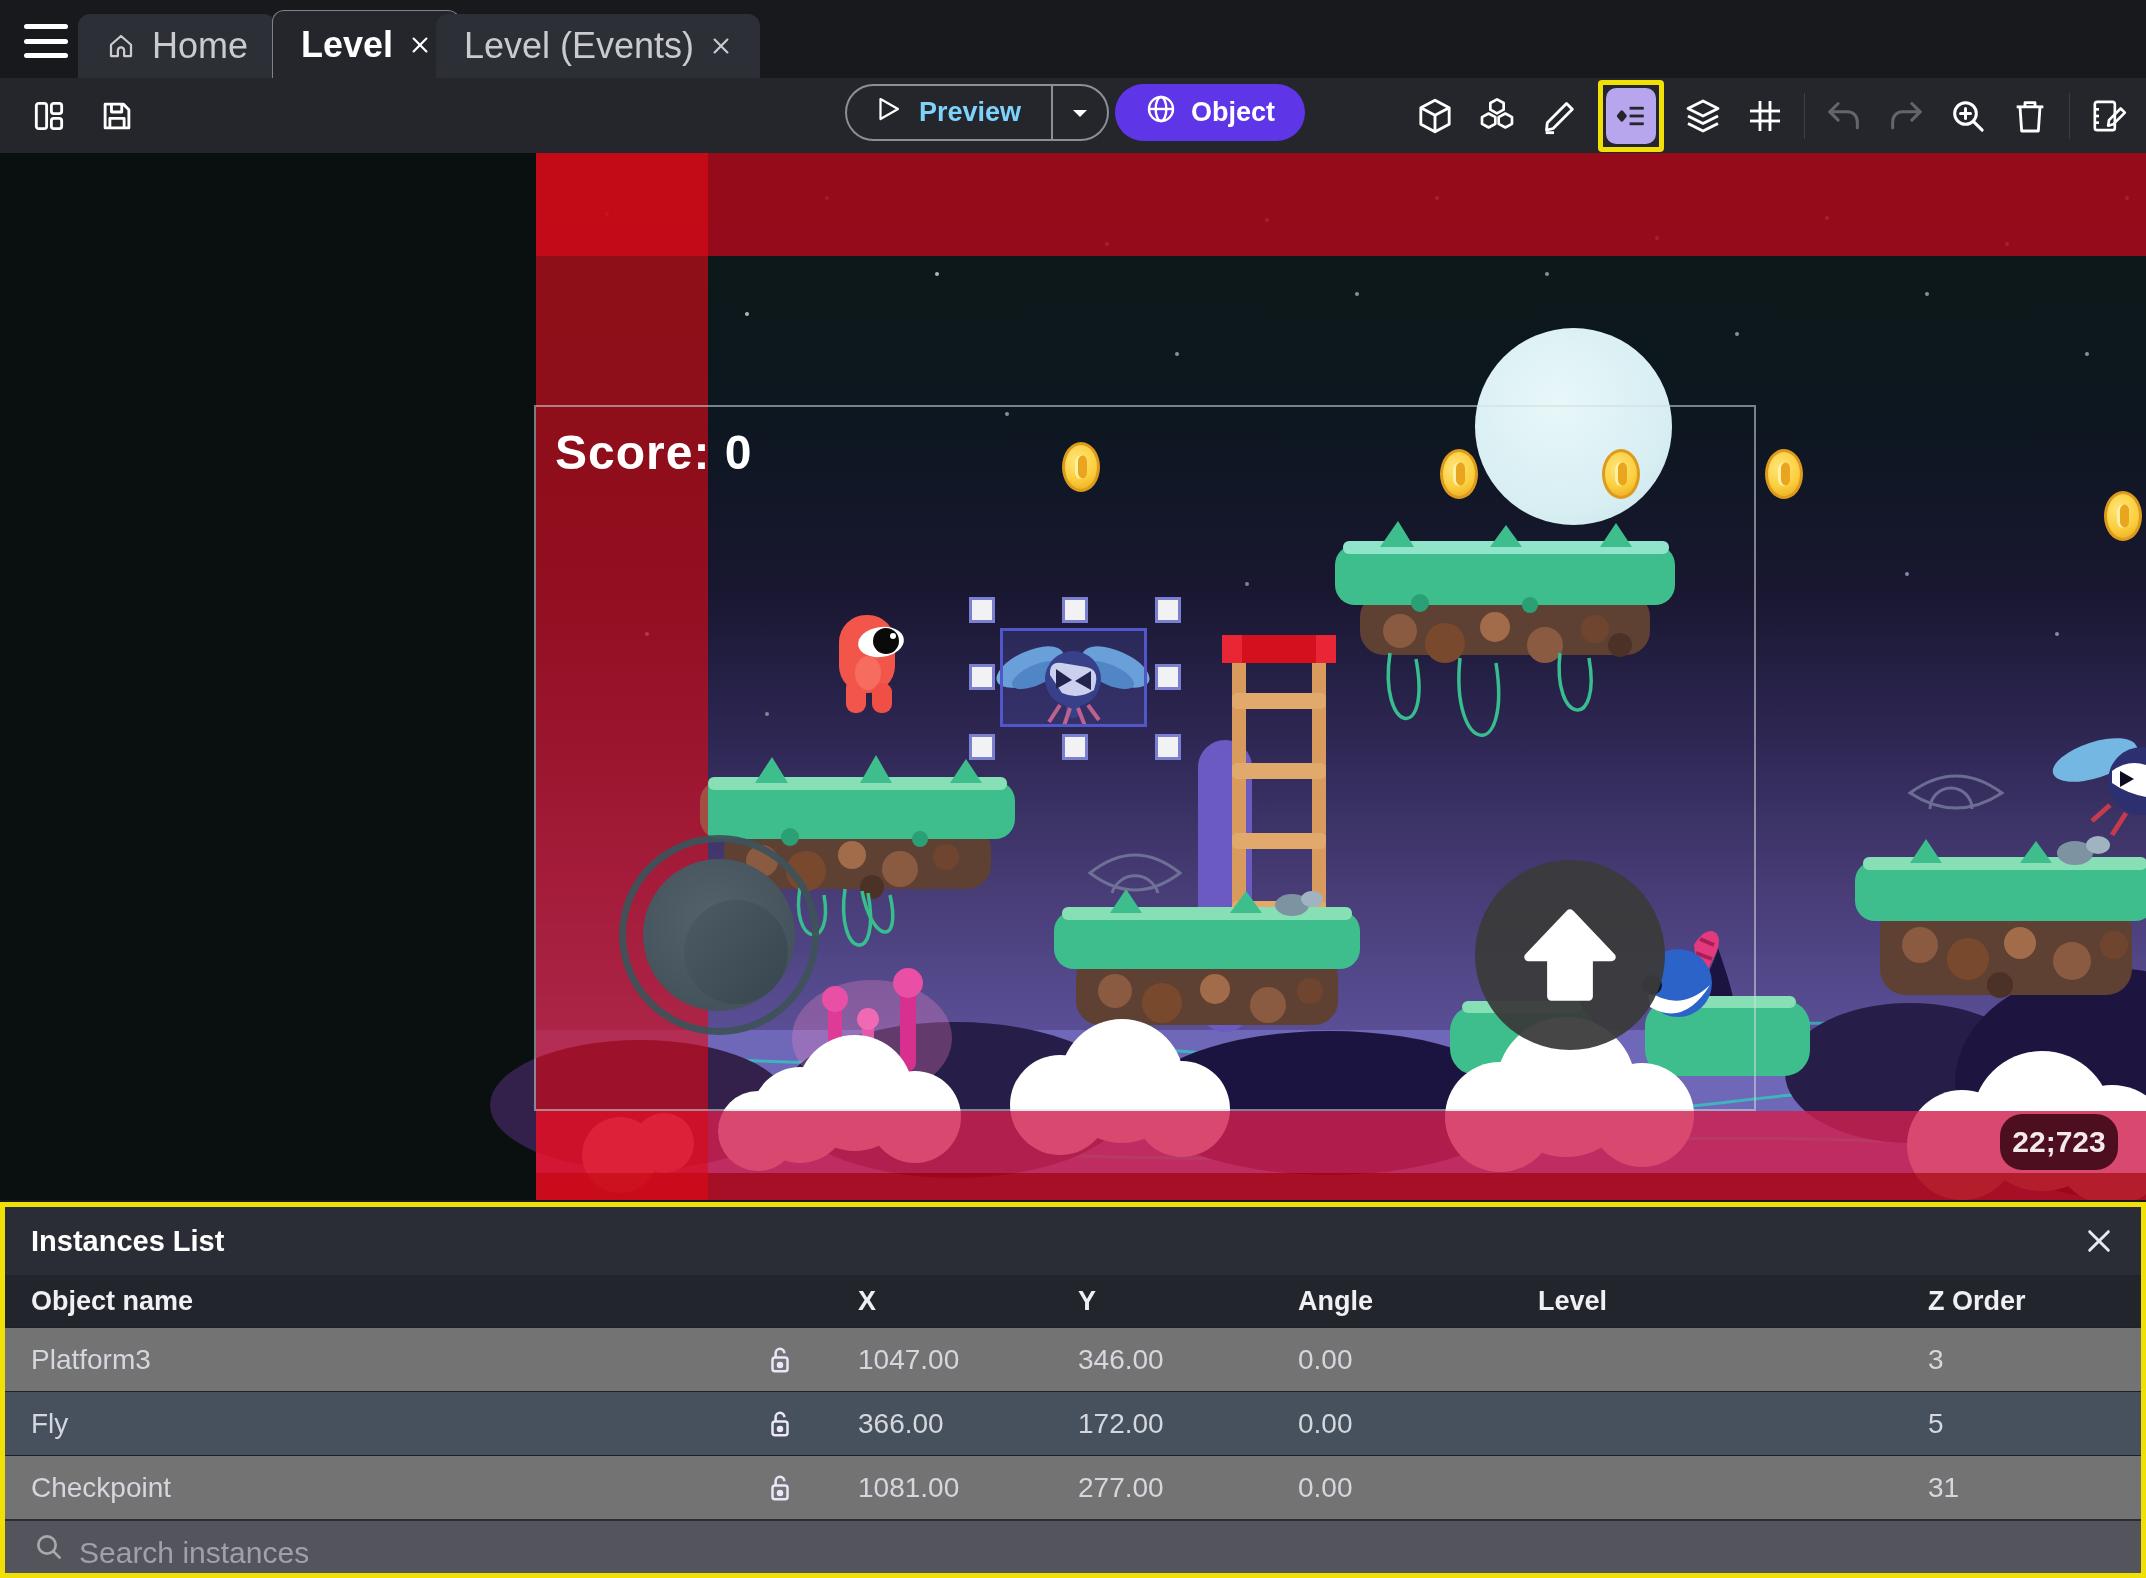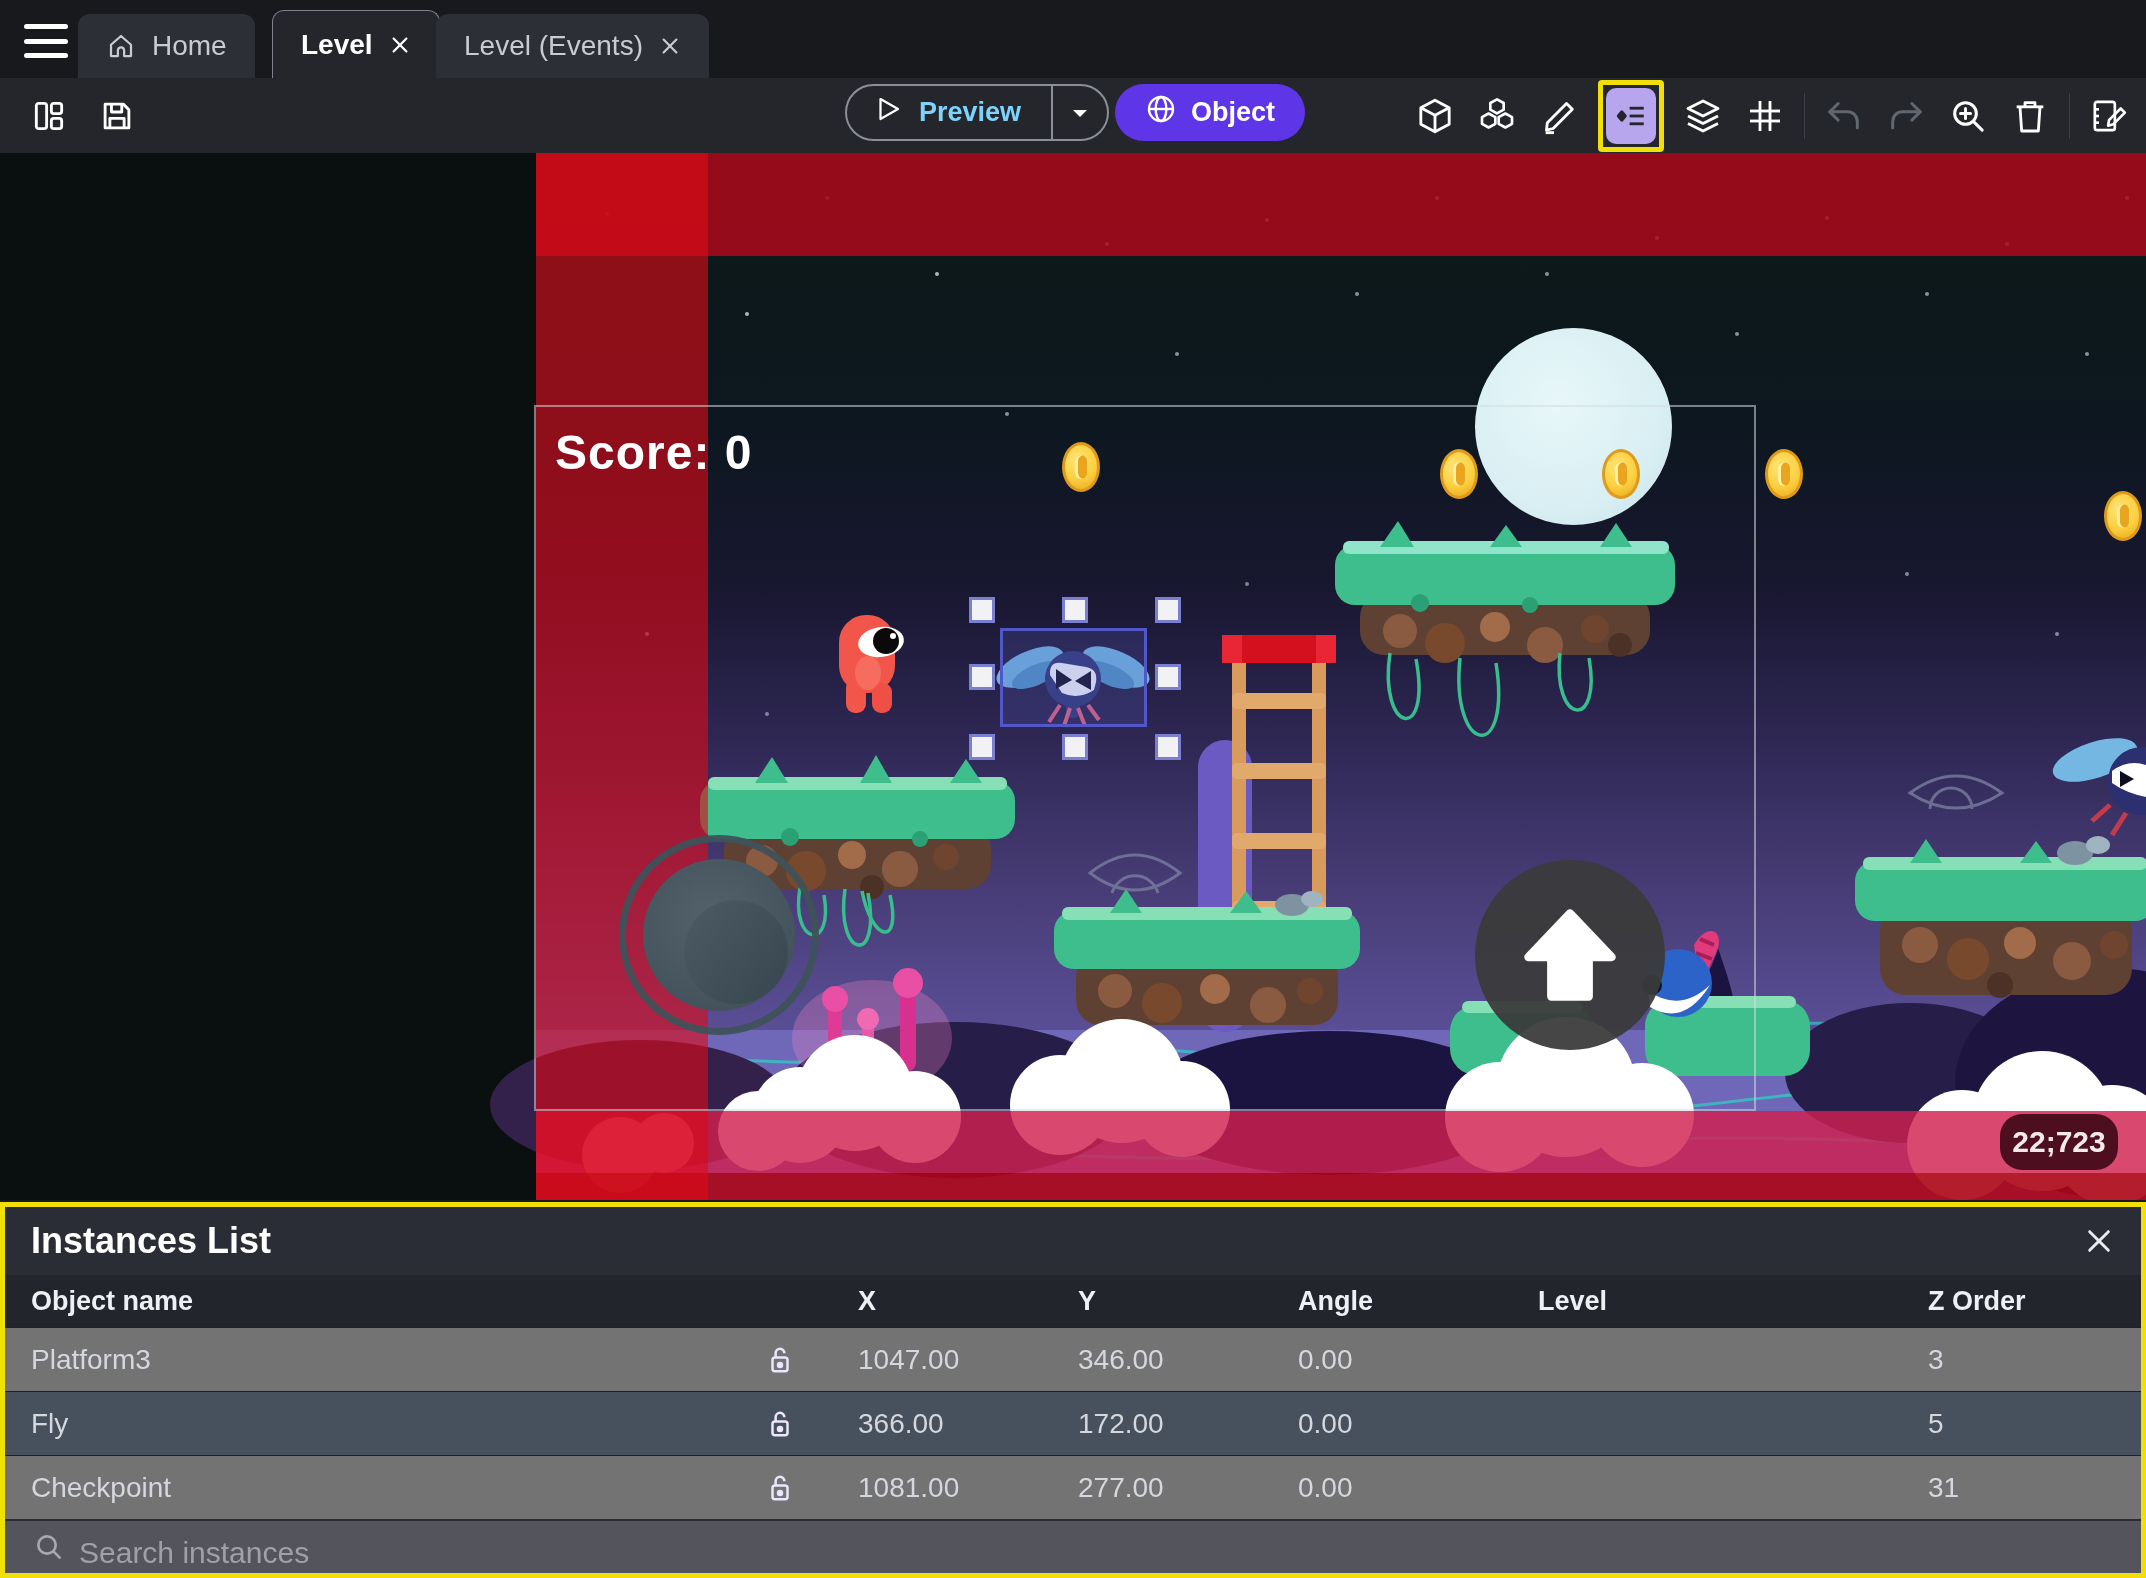--- a/index.html
+++ b/index.html
@@ -3,21 +3,21 @@
 <meta charset="utf-8">
 <style>
   * { margin:0; padding:0; box-sizing:border-box; }
   body { background:#101114; font-family:"Liberation Sans", sans-serif; }
   #app { position:relative; width:2146px; height:1578px; background:#17191d; overflow:hidden; }
 
   
   .tabbar { position:absolute; left:0; top:0; width:2146px; height:78px; background:#17191d; }
   .hamburger { position:absolute; left:24px; top:24px; width:44px; height:34px; display:flex; flex-direction:column; justify-content:space-between; cursor:pointer; }
   .hamburger span { display:block; height:5px; border-radius:3px; background:#ffffff; }
-  .tab { position:absolute; top:14px; height:64px; display:flex; align-items:center; gap:16px; padding:16px 28px; background:#2c2f35; border-radius:12px 12px 0 0; color:#c9cbd1; font-size:28px; cursor:pointer; }
+  .tab { position:absolute; top:14px; height:64px; display:flex; align-items:center; gap:16px; padding:16px 28px; background:#2c2f35; border-radius:12px 12px 0 0; color:#c9cbd1; font-size:36px; cursor:pointer; }
   .tab .x { width:22px; height:22px; }
   .tab.home { left:78px; }
   .tab.active { left:272px; top:10px; height:68px; background:#24262b; border:1.5px solid #7d828c; border-bottom:none; color:#ffffff; font-weight:bold; }
   .tab.events { left:436px; }
   .tab svg { display:block; }
 
   
   .toolbar { position:absolute; left:0; top:78px; width:2146px; height:75px; background:#24262b; }
   .tb-left { position:absolute; left:26px; top:0; height:75px; display:flex; align-items:center; gap:22px; }
   .tool-ico { width:46px; height:46px; display:flex; align-items:center; justify-content:center; color:#ffffff; cursor:pointer; border-radius:8px; }
@@ -68,21 +68,21 @@
   .joy-core { position:absolute; left:41px; top:41px; width:104px; height:104px; border-radius:50%;
     background:linear-gradient(130deg,#4d5b64 0%,#37454e 100%); }
 
   .jump-btn { position:absolute; left:1475px; top:707px; width:190px; height:190px; border-radius:50%; background:rgba(58,58,58,0.94); display:flex; align-items:center; justify-content:center; cursor:pointer; }
 
   .coord-badge { position:absolute; left:2000px; top:961px; width:118px; height:56px; background:#4d0f20; border-radius:22px; color:#f3e9ec; font-size:30px; font-weight:bold; display:flex; align-items:center; justify-content:center; }
 
   
   .panel { position:absolute; left:0; top:1202px; width:2146px; height:376px; background:#2a2d35; border:5px solid #f0e005; }
   .panel-title-row { position:relative; height:68px; display:flex; align-items:center; padding:0 26px; }
-  .panel-title { color:#ffffff; font-size:36px; font-weight:bold; }
+  .panel-title { color:#ffffff; font-size:29px; font-weight:bold; }
   .panel-close { position:absolute; right:26px; top:18px; width:32px; height:32px; color:#e8eaee; cursor:pointer; }
   .grid-row { display:grid; grid-template-columns:735px 80px 220px 220px 240px 390px 1fr; align-items:center; }
   .panel-header { height:52px; background:#22252b; color:#eef0f4; font-size:27px; font-weight:bold; }
   .panel-header > div:first-child { padding-left:26px; }
   .inst-row { height:64px; background:#737373; border-top:1px solid #1e2127; color:#d4d7dd; font-size:28px; cursor:pointer; }
   .inst-row.selected { background:#47505d; }
   .inst-row > div:first-child { padding-left:26px; }
   .cell-pad { padding-left:38px; }
   .lock-cell { display:flex; justify-content:center; color:#ece6fb; cursor:pointer; }
   .search-row { position:absolute; left:0; bottom:0; width:2136px; height:52px; background:#54555c; display:flex; align-items:center; padding:0 10px; }

